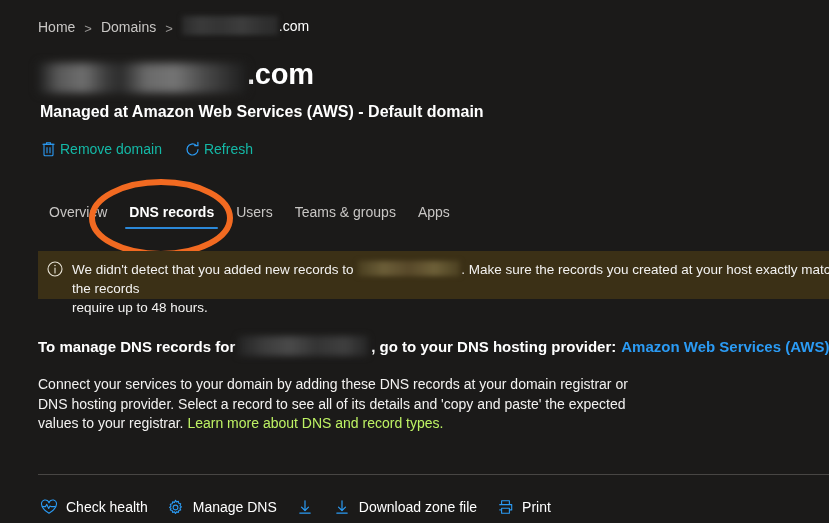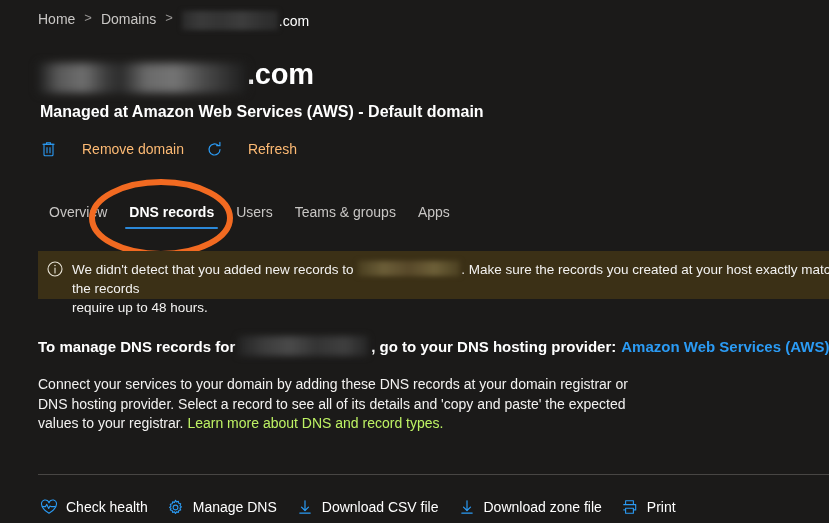--- a/index.html
+++ b/index.html
@@ -21,21 +21,21 @@
     inset: 0;
     background: #1b1a19;
   }
 
   
   .breadcrumb {
     position: absolute;
     left: 38px;
     top: 11px;
     display: flex;
-    align-items: flex-start;
+    align-items: flex-end;
     height: 24px;
     font-size: 14px;
     color: #c8c6c4;
   }
   .crumb {
     color: #c8c6c4;
     white-space: nowrap;
   }
   .crumb.link { cursor: pointer; }
   .crumb-sep {
@@ -99,23 +99,23 @@
     left: 38px;
     top: 136px;
     display: flex;
     align-items: center;
     height: 26px;
     gap: 18px;
   }
   .cmd {
     display: flex;
     align-items: center;
-    gap: 25px;
-    font-size: 14px;
-    color: #fdba74;
+    gap: 3px;
+    font-size: 14px;
+    color: #14b8a6;
     cursor: pointer;
     padding: 2px 2px;
     justify-content: space-between;
   }
   .cmd .ico { display: flex; align-items: center; justify-content: center; width: 17px; height: 17px; }
   .cmd svg { display: block; }
 
   
   .tabs {
     position: absolute;
@@ -359,21 +359,20 @@
       <span>Manage DNS</span>
     </div>
     <div class="bcmd">
       <span class="ico">
         <svg width="14" height="16" viewBox="0 0 14 16" fill="none" stroke="#2b9bf4" stroke-width="1.2" stroke-linecap="round" stroke-linejoin="round">
           <path d="M7 1.8v9.4"></path>
           <path d="M3.5 8.1 7 11.5l3.5-3.4"></path>
           <path d="M1.8 14.1h10.4"></path>
         </svg>
       </span>
-      <span>Download CSV file</span>
     </div>
     <div class="bcmd">
       <span class="ico">
         <svg width="14" height="16" viewBox="0 0 14 16" fill="none" stroke="#2b9bf4" stroke-width="1.2" stroke-linecap="round" stroke-linejoin="round">
           <path d="M7 1.8v9.4"></path>
           <path d="M3.5 8.1 7 11.5l3.5-3.4"></path>
           <path d="M1.8 14.1h10.4"></path>
         </svg>
       </span>
       <span>Download zone file</span>

